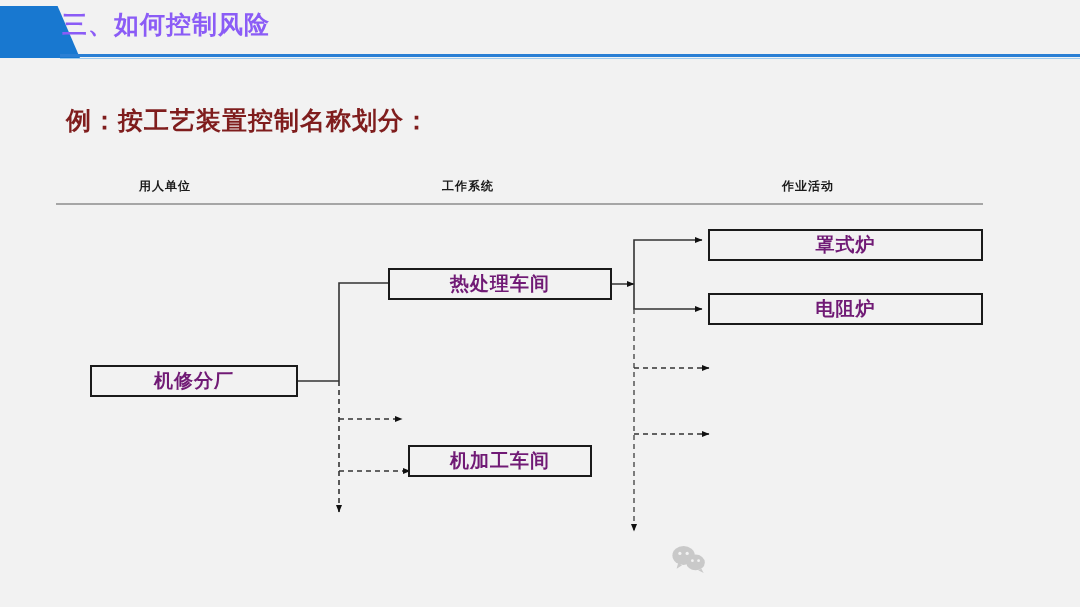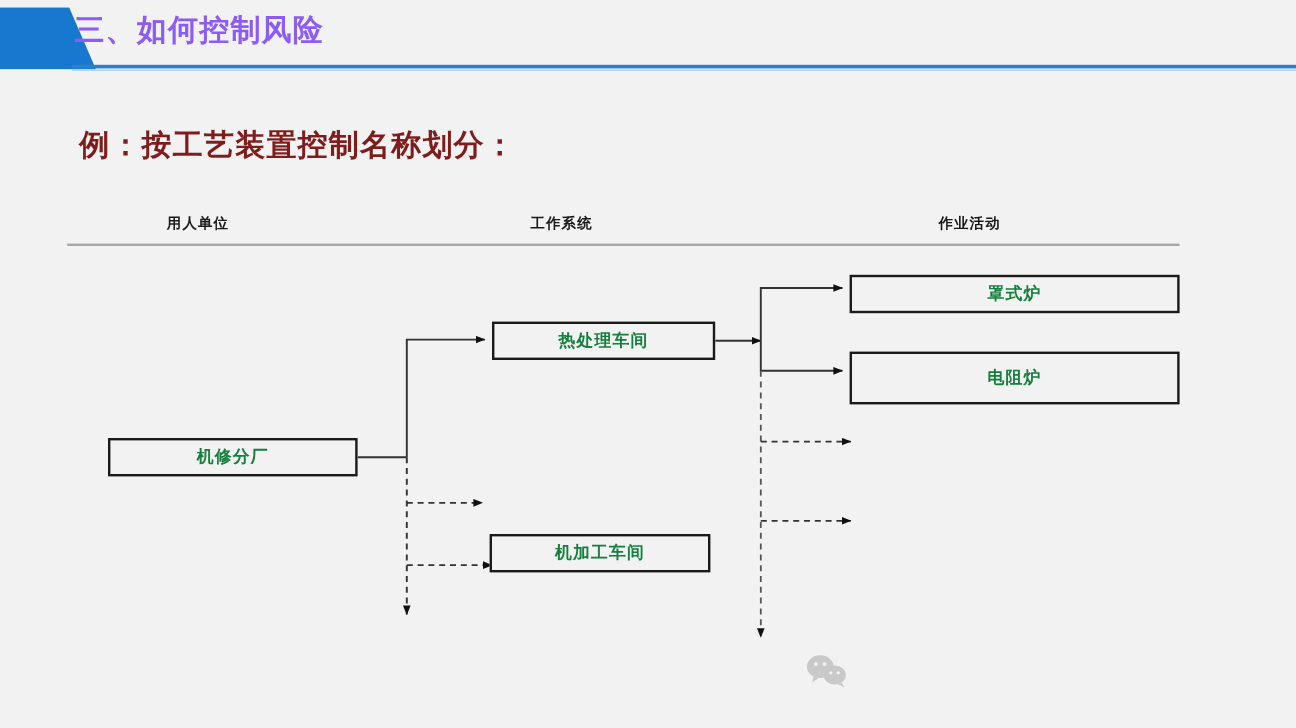--- a/index.html
+++ b/index.html
@@ -100,32 +100,32 @@
     height: 607px;
     pointer-events: none;
   }
   .node {
     position: absolute;
     background: #f2f2f2;
     border: 2px solid #1a1a1a;
     display: flex;
     align-items: center;
     justify-content: center;
-    font-size: 14px;
-    font-weight: bold;
-    color: #15803d;
+    font-size: 19px;
+    font-weight: bold;
+    color: #701a75;
     letter-spacing: 1px;
     box-sizing: border-box;
     text-align: right;
   }
   .node-jxfc  { left: 90px;  top: 365px; width: 208px; height: 32px; }
-  .node-rcl   { left: 410px; top: 268px; width: 186px; height: 32px; }
+  .node-rcl   { left: 388px; top: 268px; width: 224px; height: 32px; }
   .node-jjg   { left: 408px; top: 403px; width: 184px; height: 32px; margin-top: 42px; }
   .node-zsl   { left: 708px; top: 229px; width: 275px; height: 32px; }
-  .node-dzl   { left: 708px; top: 293px; width: 275px; height: 44px; }
+  .node-dzl   { left: 708px; top: 293px; width: 275px; height: 32px; }
 
   
   .watermark {
     position: absolute;
     left: 672px;
     top: 544px;
     display: flex;
     align-items: center;
     gap: 14px;
   }

